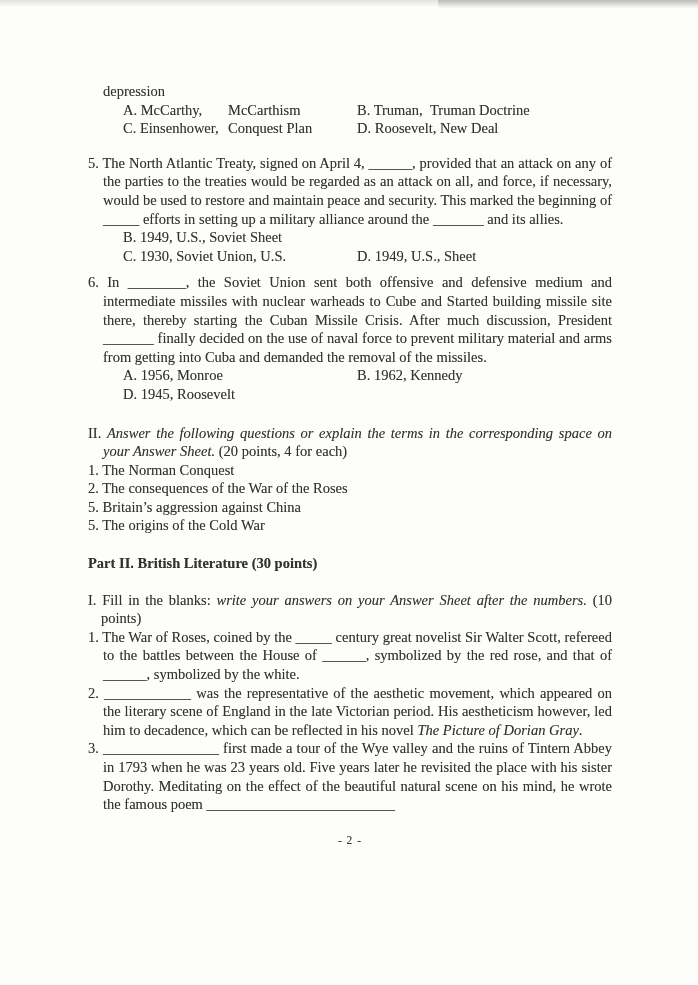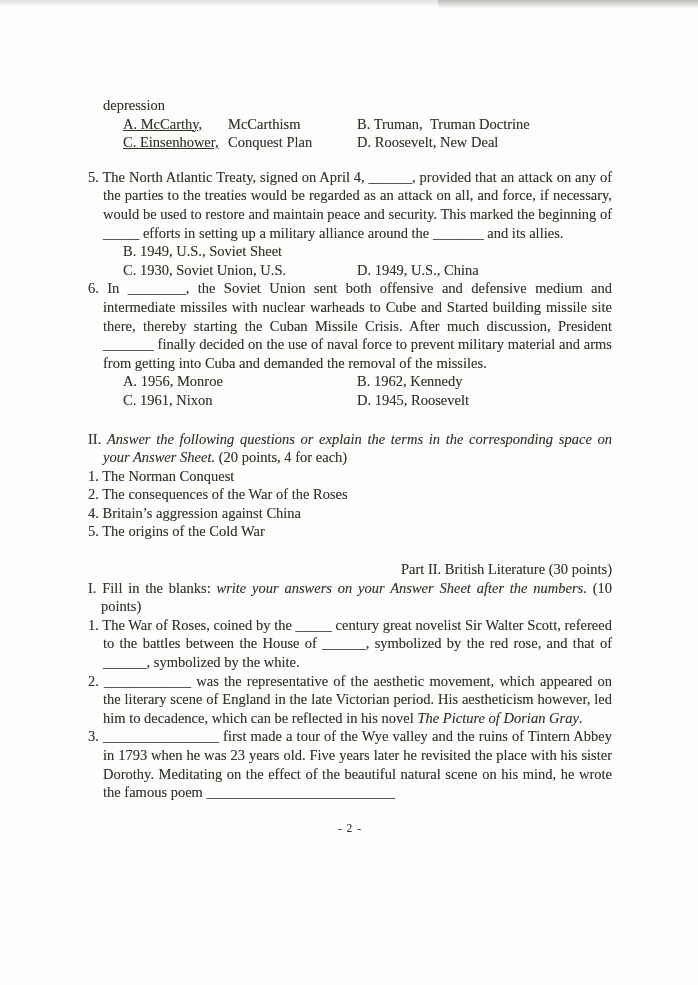--- a/index.html
+++ b/index.html
@@ -33,21 +33,21 @@
   .edge-top-right {
     position: absolute;
     top: 0; right: 0;
     width: 260px; height: 9px;
     background: linear-gradient(to bottom, rgba(105,102,96,0.30), rgba(105,102,96,0));
     pointer-events: none;
   }
   .content {
     position: absolute;
     left: 88px;
-    top: 96px;
+    top: 82px;
     width: 524px;
     font-size: 14.5px;
     line-height: 18.6px;
     text-shadow: 0 0 0.5px rgba(80,75,68,0.45);
   }
   p { margin: 0; }
   .it { font-style: italic; }
   .just { text-align: justify; }
   .hang {
     padding-left: 15px;
@@ -59,29 +59,31 @@
   }
   .cont-line { padding-left: 15px; }
   .optrow {
     display: flex;
     padding-left: 35px;
   }
   .optrow .left-col {
     width: 234px;
     flex: none;
   }
-  .q4row .a-label { width: 105px; flex: none; text-decoration: underline; }
+  .q4row .a-label { width: 105px; flex: none; }
   .q4row .a-value { width: 129px; flex: none; }
   .q4row .b-label { min-width: 73px; flex: none; white-space: nowrap; }
   .mt-q5   { margin-top: 16px; }
-  .mt-q6   { margin-top: 0; }
+  .mt-q6   { margin-top: 8px; }
   .mt-sec2 { margin-top: 20px; }
   .part-heading {
-    text-align: right;
+    text-align: left;
     margin-top: 19px;
+    margin-bottom: 18px;
+    font-weight: bold;
   }
   .pageno {
     text-align: center;
     font-size: 11.5px;
     letter-spacing: 1px;
     margin-top: 17px;
     color: #3c3935;
   }
 </style>
 </head>
@@ -107,37 +109,36 @@
       <span class="b-label">D. Roosevelt, New Deal</span>
       <span class="b-value"></span>
     </div>
 
     <p class="hang just mt-q5"><span>5.</span> <span>The North Atlantic Treaty, signed on April 4, ______, provided that an attack on any of the parties to the treaties would be regarded as an attack on all, and force, if necessary, would be used to restore and maintain peace and security. This marked the beginning of _____ efforts in setting up a military alliance around the _______ and its allies.</span></p>
     <div class="optrow">
       <span>B. 1949, U.S., Soviet Sheet</span>
     </div>
     <div class="optrow">
       <span class="left-col">C. 1930, Soviet Union, U.S.</span>
-      <span>D. 1949, U.S., China</span>
+      <span>D. 1949, U.S., Sheet</span>
     </div>
 
     <p class="hang just mt-q6"><span>6.</span> <span>In ________, the Soviet Union sent both offensive and defensive medium and intermediate missiles with nuclear warheads to Cube and Started building missile site there, thereby starting the Cuban Missile Crisis. After much discussion, President _______ finally decided on the use of naval force to prevent military material and arms from getting into Cuba and demanded the removal of the missiles.</span></p>
     <div class="optrow">
       <span class="left-col">A. 1956, Monroe</span>
       <span>B. 1962, Kennedy</span>
     </div>
     <div class="optrow">
-      <span class="left-col">C. 1961, Nixon</span>
       <span>D. 1945, Roosevelt</span>
     </div>
 
     <p class="hang just mt-sec2"><span>II.</span> <span class="it">Answer the following questions or explain the terms in the corresponding space on your Answer Sheet.</span> <span>(20 points, 4 for each)</span></p>
     <p>1. The Norman Conquest</p>
     <p>2. The consequences of the War of the Roses</p>
-    <p>4. Britain’s aggression against China</p>
+    <p>5. Britain’s aggression against China</p>
     <p>5. The origins of the Cold War</p>
 
     <p class="part-heading">Part II. British Literature (30 points)</p>
 
     <p class="hang13 just"><span>I.</span> <span>Fill in the blanks:</span> <span class="it">write your answers on your Answer Sheet after the numbers.</span> <span>(10 points)</span></p>
 
     <p class="hang just"><span>1.</span> <span>The War of Roses, coined by the _____ century great novelist Sir Walter Scott, refereed to the battles between the House of ______, symbolized by the red rose, and that of ______, symbolized by the white.</span></p>
 
     <p class="hang just"><span>2.</span> <span>____________ was the representative of the aesthetic movement, which appeared on the literary scene of England in the late Victorian period. His aestheticism however, led him to decadence, which can be reflected in his novel</span> <span class="it">The Picture of Dorian Gray</span><span>.</span></p>
 

